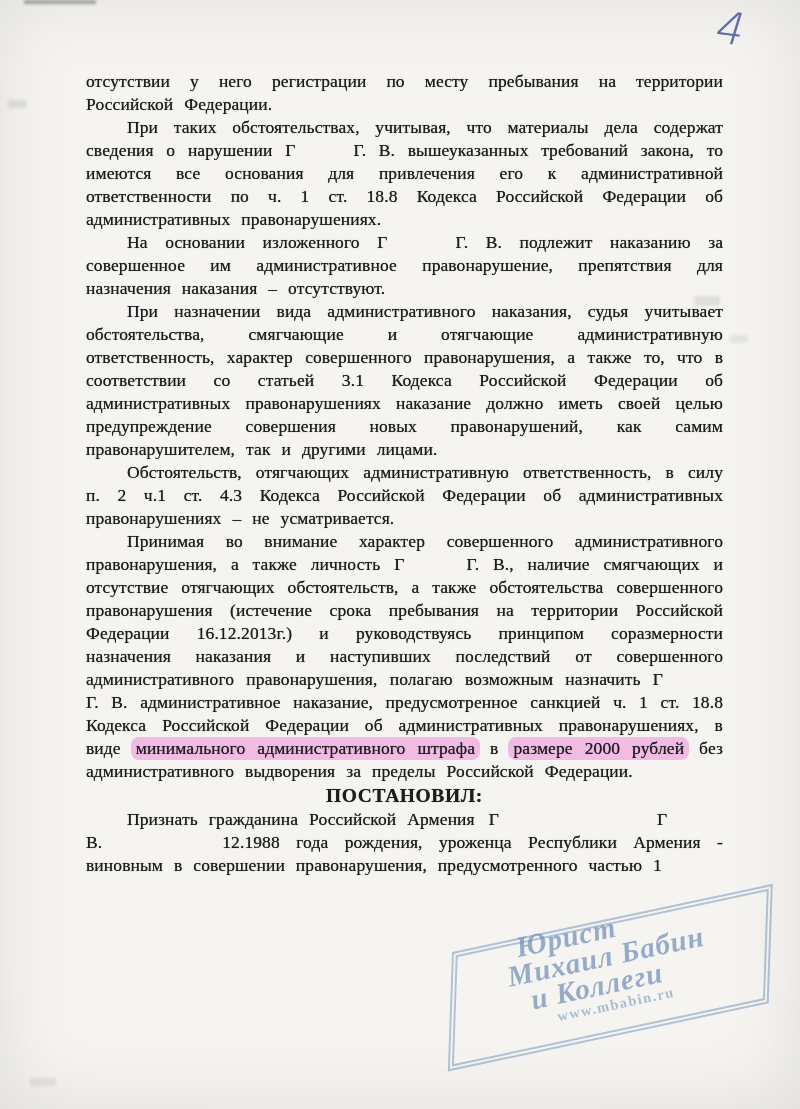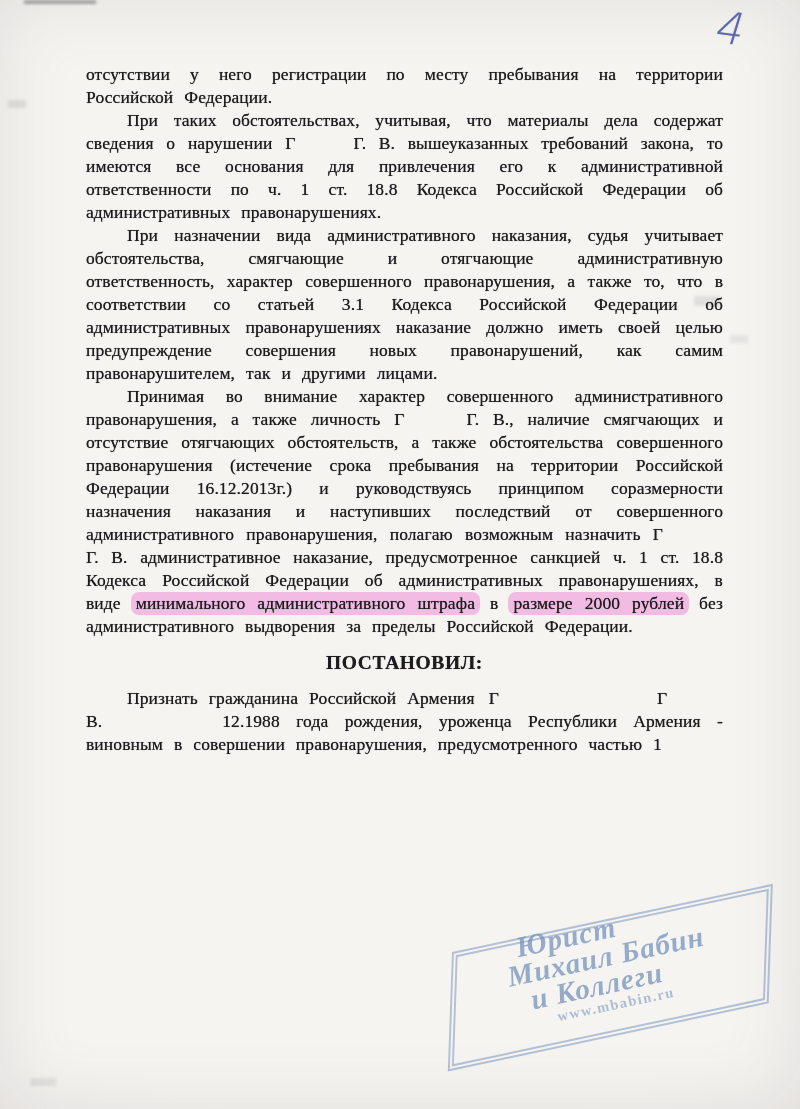--- a/index.html
+++ b/index.html
@@ -11,34 +11,34 @@
     font-family: "Liberation Serif", serif;
   }
   .page {
     position: absolute; inset: 0;
     background: radial-gradient(130% 105% at 50% 45%, #f5f4f1 55%, #edebe8 88%, #e6e4e0 100%);
     box-shadow: inset 0 0 70px rgba(110,108,100,0.14);
   }
   
   .textcol {
     position: absolute;
-    left: 86px; top: 63px; width: 637px;
+    left: 86px; top: 70px; width: 637px;
     color: #1c1c1e;
     font-size: 17.5px;
     line-height: 23px;
     text-align: justify;
     word-spacing: 6.5px;
     letter-spacing: 0.1px;
     text-shadow: 0 0 0.7px rgba(35,35,38,0.85);
     hyphens: none;
   }
   .textcol p { margin: 0; text-indent: 41px; }
   .textcol p.continuation { text-indent: 0; }
   .textcol h2.heading {
-    margin: 12px; text-indent: 0;
+    margin: 0; text-indent: 0;
     text-align: center;
     font-size: 19.5px; line-height: 25px;
     font-weight: bold; letter-spacing: 0.6px;
     word-spacing: 2px;
   }
   mark.hl {
     color: inherit;
     background: rgba(238, 141, 216, 0.55);
     border-radius: 8px;
     padding: 1px 5px 2px 5px;
@@ -99,21 +99,23 @@
   <div class="streak" style="left:8px; top:100px; width:18px; height:8px; background:rgba(120,120,120,0.18);"></div>
   <div class="streak" style="left:30px; top:1078px; width:26px; height:8px; background:rgba(120,120,120,0.14);"></div>
   <div class="streak" style="left:694px; top:296px; width:26px; height:10px; background:rgba(120,120,120,0.16);"></div>
   <div class="streak" style="left:730px; top:335px; width:18px; height:8px; background:rgba(120,120,120,0.13);"></div>
 
   <div class="pagenum">4</div>
 
   <div class="textcol">
       <p class="continuation"><span>отсутствии у него регистрации по месту пребывания на территории Российской Федерации.</span></p>
       <p class="body"><span>При таких обстоятельствах, учитывая, что материалы дела содержат сведения о нарушении Г</span><span class="gap" style="width: 58px;"></span><span>Г. В. вышеуказанных требований закона, то имеются все основания для привлечения его к административной ответственности по ч. 1 ст. 18.8 Кодекса Российской Федерации об административных правонарушениях.</span></p>
+      <p class="body"><span>На основании изложенного Г</span><span class="gap" style="width: 68px;"></span><span>Г. В. подлежит наказанию за совершенное им административное правонарушение, препятствия для назначения наказания – отсутствуют.</span></p>
       <p class="body"><span>При назначении вида административного наказания, судья учитывает обстоятельства, смягчающие и отягчающие административную ответственность, характер совершенного правонарушения, а также то, что в соответствии со статьей 3.1 Кодекса Российской Федерации об административных правонарушениях наказание должно иметь своей целью предупреждение совершения новых правонарушений, как самим правонарушителем, так и другими лицами.</span></p>
+      <p class="body"><span>Обстоятельств, отягчающих административную ответственность, в силу п. 2 ч.1 ст. 4.3 Кодекса Российской Федерации об административных правонарушениях – не усматривается.</span></p>
       <p class="body"><span>Принимая во внимание характер совершенного административного правонарушения, а также личность Г</span><span class="gap" style="width: 62px;"></span><span>Г. В., наличие смягчающих и отсутствие отягчающих обстоятельств, а также обстоятельства совершенного правонарушения (истечение срока пребывания на территории Российской Федерации 16.12.2013г.) и руководствуясь принципом соразмерности назначения наказания и наступивших последствий от совершенного административного правонарушения, полагаю возможным назначить Г</span><span class="gap" style="width: 60px;"></span><span>Г. В. административное наказание, предусмотренное санкцией ч. 1 ст. 18.8 Кодекса Российской Федерации об административных правонарушениях, в виде </span><mark class="hl">минимального административного штрафа</mark><span> в </span><mark class="hl">размере 2000 рублей</mark><span> без административного выдворения за пределы Российской Федерации.</span></p>
       <h2 class="heading"><span>ПОСТАНОВИЛ:</span></h2>
       <p class="body"><span>Признать гражданина Российской Армения</span><span class="gap" style="width: 14px;"></span><span>Г</span><span class="gap" style="width: 158px;"></span><span>Г</span><br><span>В.</span><span class="gap" style="width: 120px;"></span><span>12.1988 года рождения, уроженца Республики Армения - виновным в совершении правонарушения, предусмотренного частью 1</span></p>
     </div>
 
   <div class="stamp">
     <div class="inner">
       <div>
           <div class="line">Юрист</div>
           <div class="line">Михаил Бабин</div>

